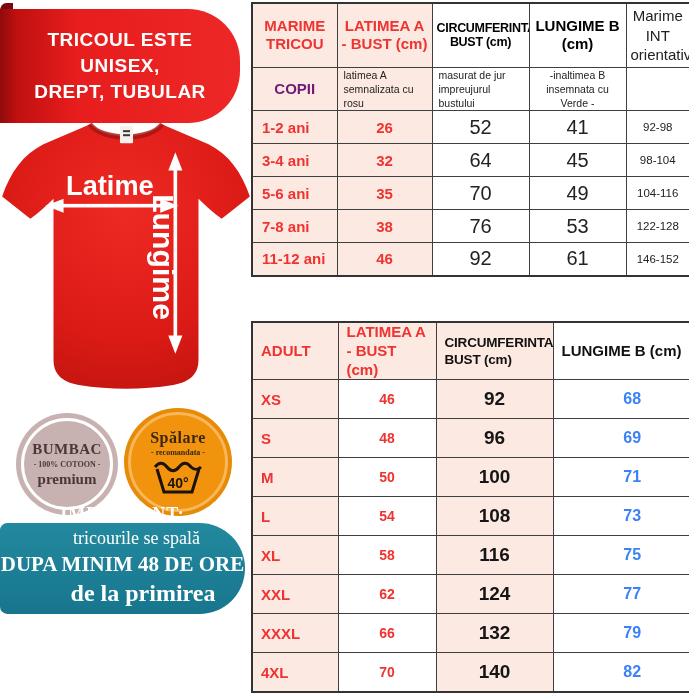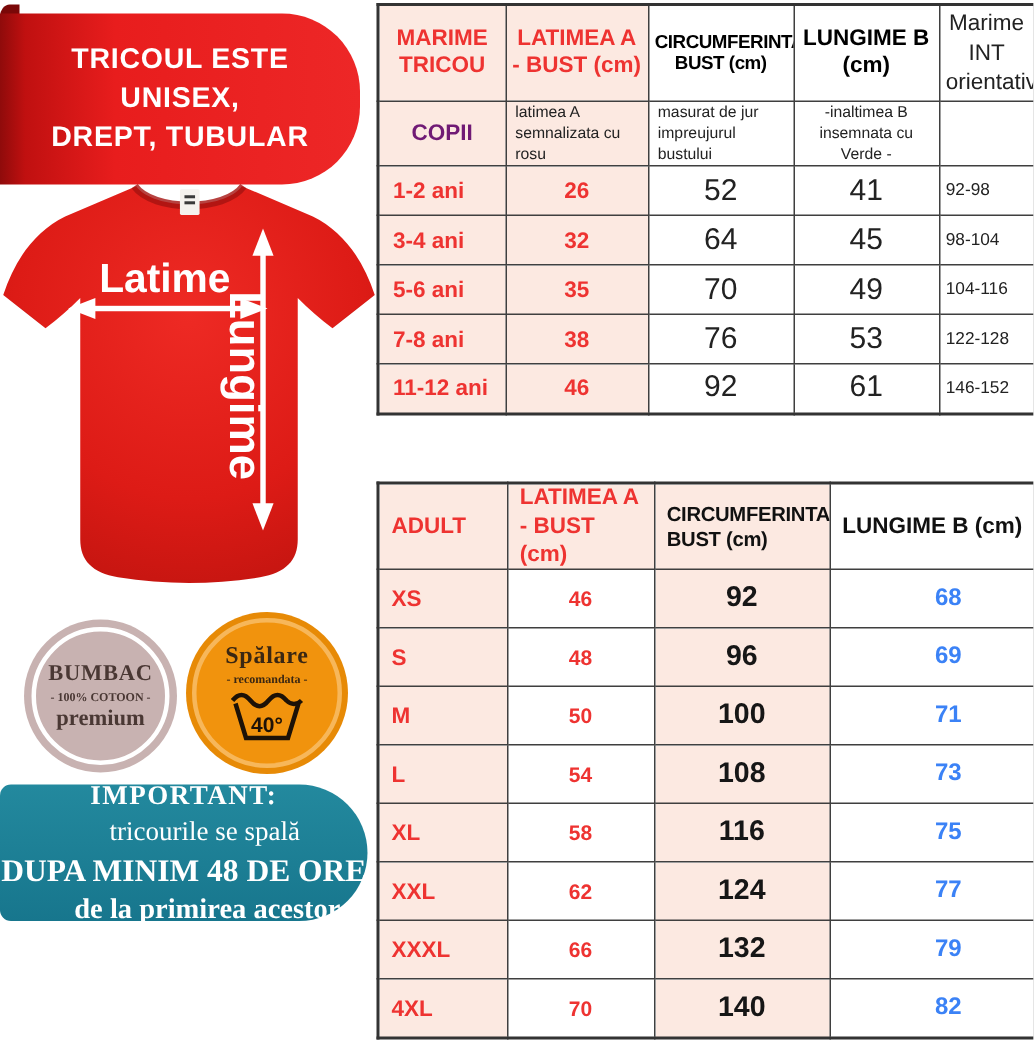--- a/index.html
+++ b/index.html
@@ -37,40 +37,40 @@
 
   
   .important{position:absolute;left:0;top:523px;width:245px;height:91px;
     background:linear-gradient(180deg,#23899e 0%,#17768d 100%);
     border-radius:8px 50px 50px 8px;color:#fff;text-align:center;
     font-family:"Liberation Serif",serif;
     display:flex;flex-direction:column;justify-content:center;gap:3px;}
   .important .i1{font-weight:bold;font-size:18px;letter-spacing:1px;}
   .important .i2{font-size:18px;padding-left:28px;}
   .important .i3{font-weight:bold;font-size:21px;}
-  .important .i4{font-weight:bold;font-size:19px;padding-left:41px;}
+  .important .i4{font-weight:bold;font-size:24px;padding-left:41px;}
 
   
   table{border-collapse:collapse;table-layout:fixed;position:absolute;background:#fff;}
   td,th{border:1.5px solid #3f3f3f;padding:0 4px;overflow:hidden;}
   .kids-table{left:251px;top:2px;width:438px;border:2px solid #333;}
   .adult-table{left:251px;top:321px;width:438px;border:2px solid #333;}
   .pink{background:#fce9e1;}
   .red{color:#ee3331;}
   .kh{font-weight:bold;font-size:15px;text-align:center;line-height:1.25;}
   .kh-circ{font-weight:bold;font-size:12.5px;letter-spacing:-.3px;text-align:center;}
   .kh-int{font-weight:normal;font-size:15px;text-align:center;line-height:1.3;color:#222;}
   .ksub{font-size:10.5px;line-height:1.35;color:#222;}
   .ksub.left{text-align:left;padding-left:6px;}
   .ksub.center{text-align:center;}
   .copii{font-weight:bold;font-size:15px;text-align:center;color:#701a75;}
   .ksize{font-weight:bold;font-size:15px;text-align:left;padding-left:9px;}
   .kval-red{font-weight:bold;font-size:15px;text-align:center;}
   .kval{font-size:20px;text-align:center;color:#222;font-weight:400;}
-  .kint{font-size:11.5px;text-align:left;color:#222;}
+  .kint{font-size:11.5px;text-align:center;color:#222;}
   .ah{font-weight:bold;font-size:15px;text-align:left;padding-left:8px;line-height:1.25;}
   .ah-circ{font-weight:bold;font-size:13.5px;letter-spacing:-.2px;text-align:left;padding-left:8px;line-height:1.3;color:#111;}
   .asize{font-weight:bold;font-size:15px;text-align:left;padding-left:8px;}
   .aval2{font-weight:bold;font-size:14px;text-align:center;}
   .aval3{font-weight:bold;font-size:19px;text-align:center;color:#161616;}
   .aval4{font-weight:bold;font-size:16px;text-align:center;color:#3b82f6;padding-left:26px;}
   .kids-table tr.hrow{height:64px;} .kids-table tr.srow{height:37px;} .kids-table tr.drow{height:33px;}
   .adult-table tr.hrow{height:46px;} .adult-table tr.drow{height:39px;}
 </style>
 </head>

